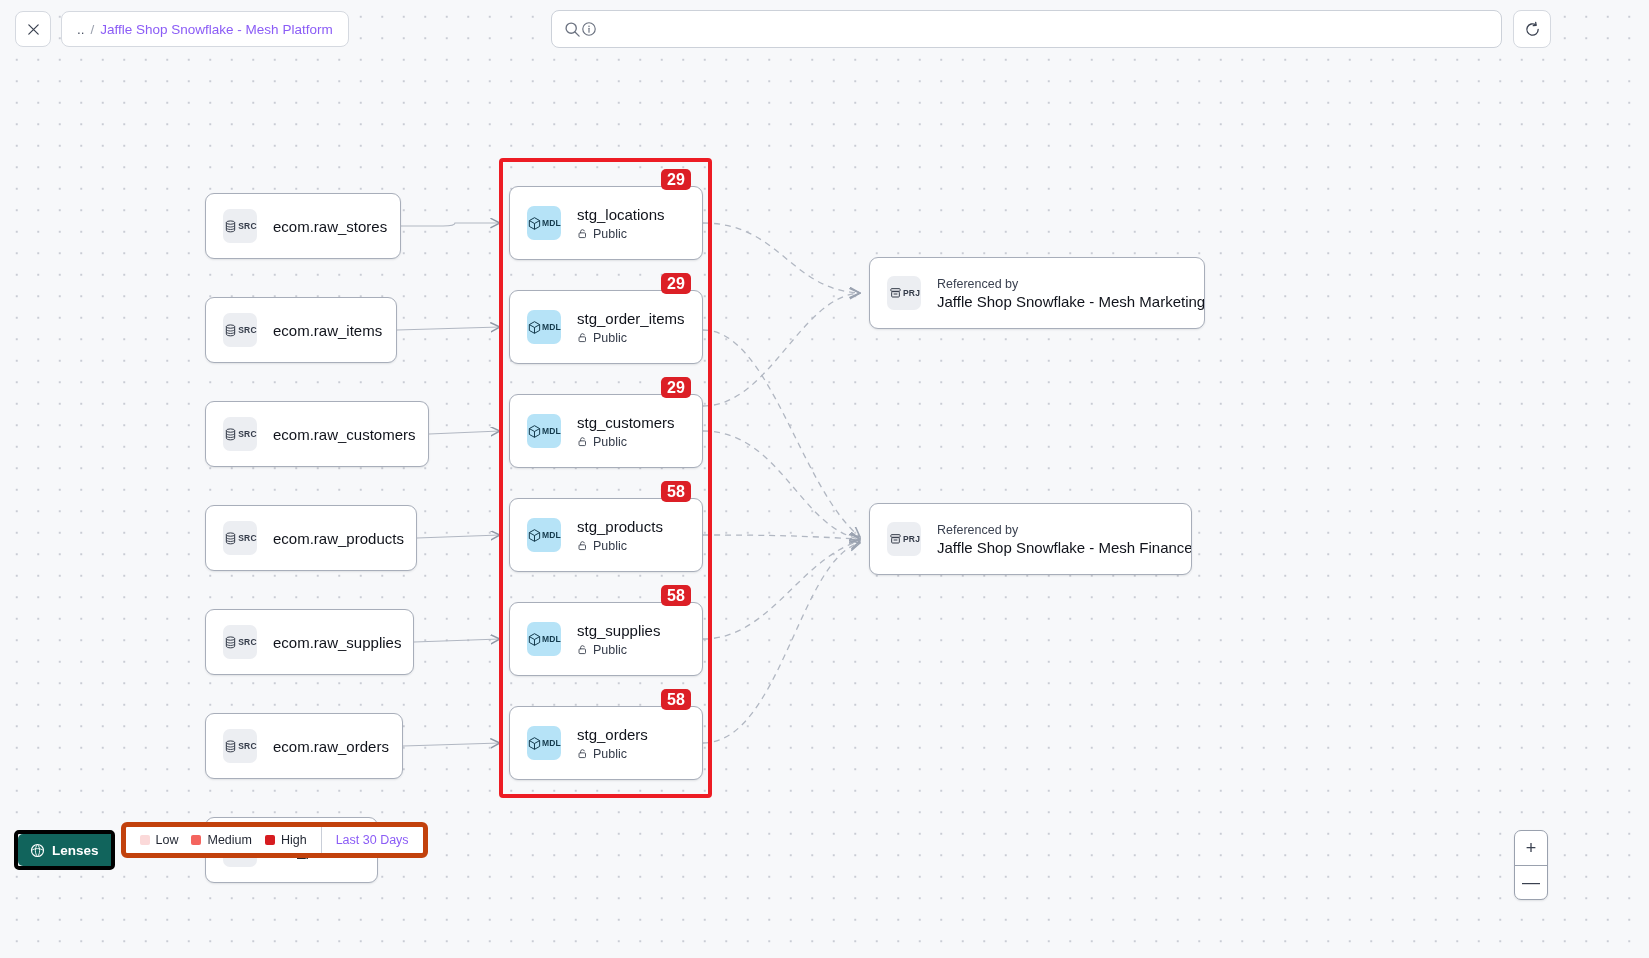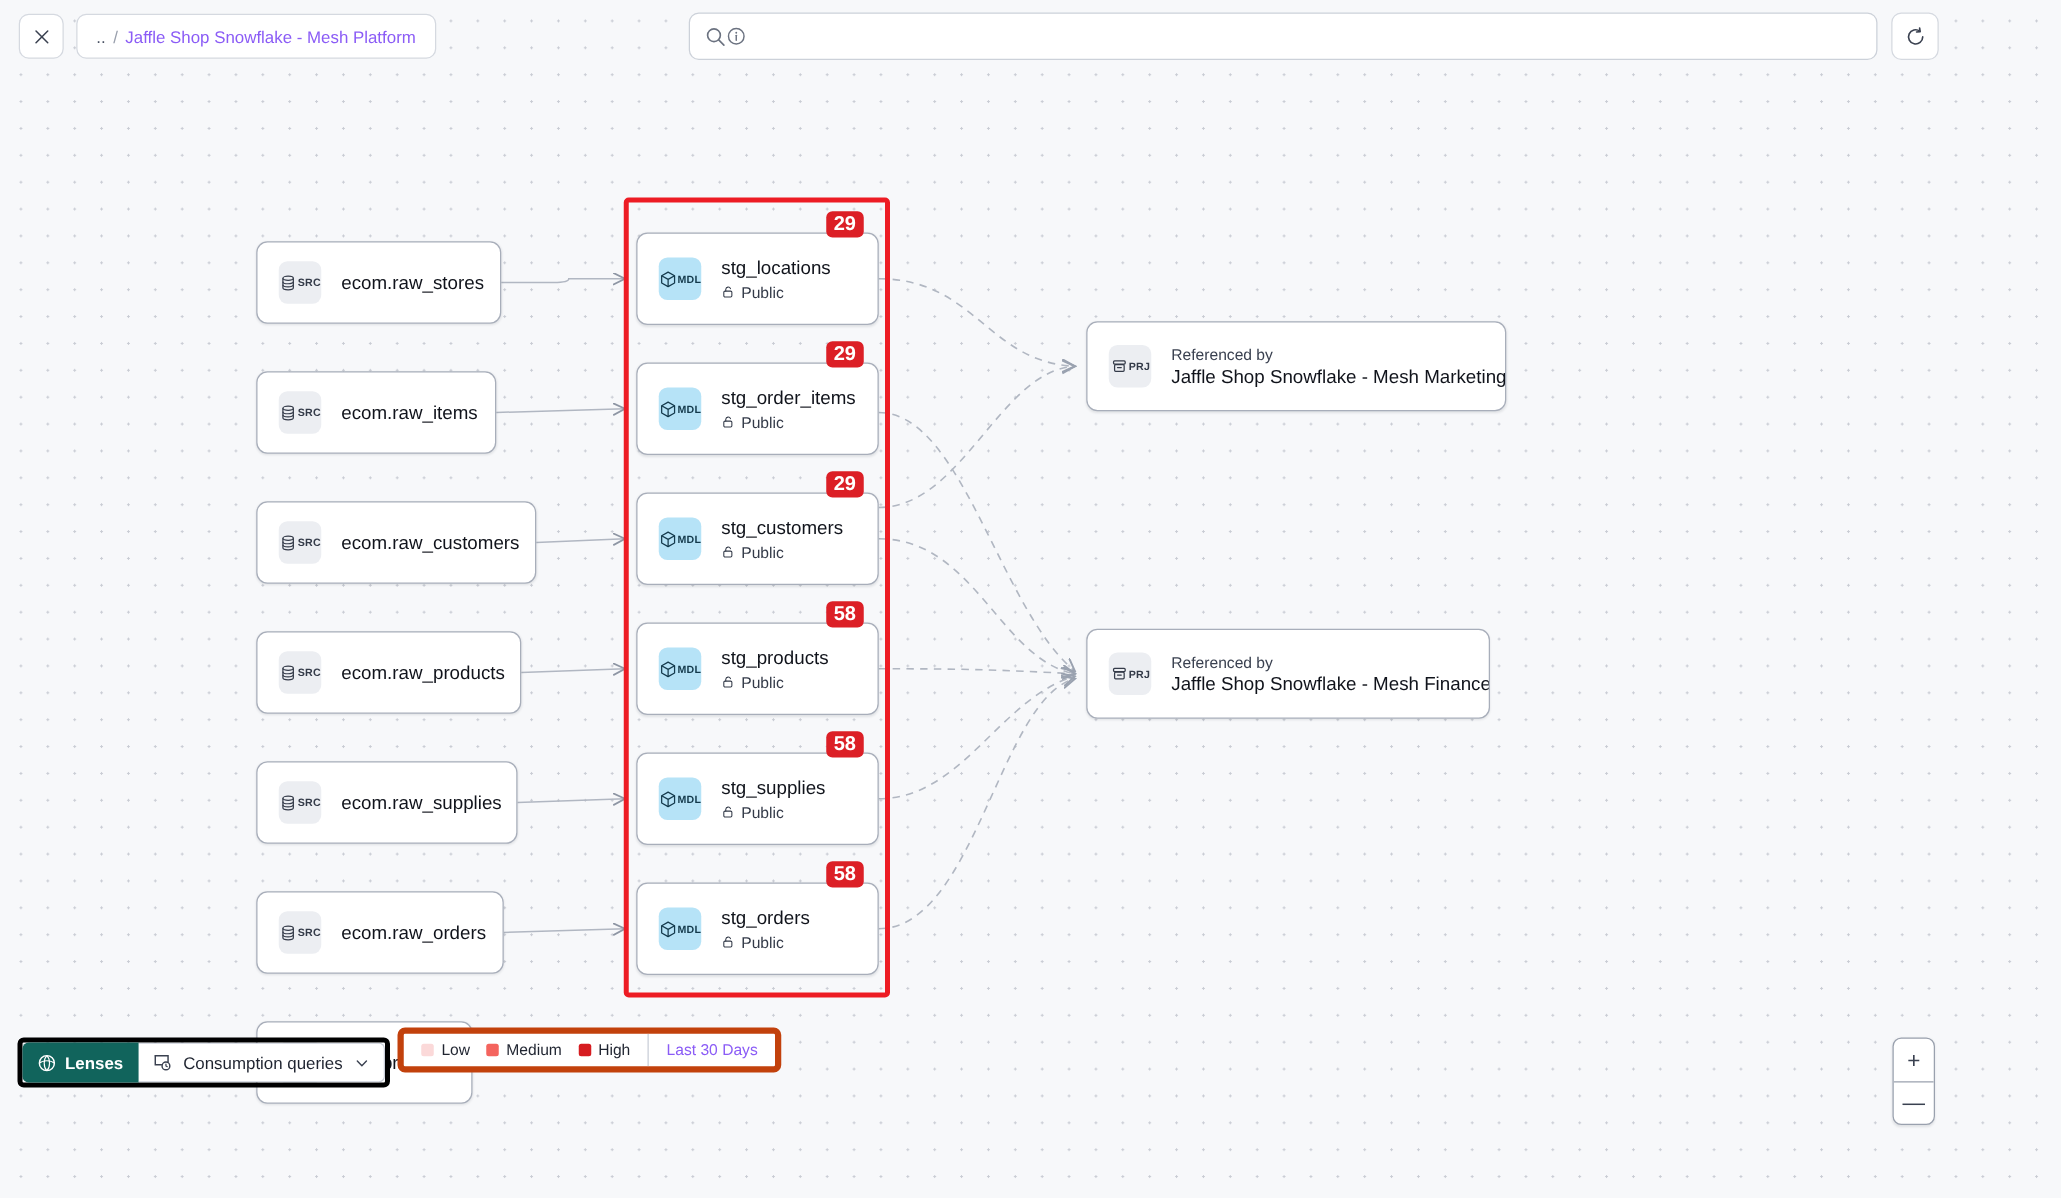--- a/index.html
+++ b/index.html
@@ -475,32 +475,20 @@
 
 <div class="bottombar">
   <div class="lens-highlight">
     <div class="lenses-btn">
       <svg width="15" height="15" viewBox="0 0 18 18">
         <circle cx="9" cy="9" r="7.2" stroke="#ffffff" stroke-width="1.4" fill="none"></circle>
         <path d="M9 1.8 C5.6 5 5.6 13 9 16.2 M9 1.8 C12.4 5 12.4 13 9 16.2 M2 9 C5 6 13 6 16 9" stroke="#ffffff" stroke-width="1.1" fill="none"></path>
       </svg>
       <span>Lenses</span>
     </div>
-    <div class="consum-btn">
-      <svg width="16" height="16" viewBox="0 0 18 18">
-        <path d="M2.5 3 H14 V8.5" stroke="#3a4150" stroke-width="1.3" fill="none" stroke-linecap="round"></path>
-        <path d="M2.5 3 V11 H8" stroke="#3a4150" stroke-width="1.3" fill="none" stroke-linecap="round"></path>
-        <circle cx="12.1" cy="12.1" r="3.5" stroke="#3a4150" stroke-width="1.3" fill="none"></circle>
-        <path d="M12.1 10.4 V12.1 L13.3 12.8" stroke="#3a4150" stroke-width="1.1" fill="none" stroke-linecap="round"></path>
-      </svg>
-      <span>Consumption queries</span>
-      <svg width="13" height="13" viewBox="0 0 16 16">
-        <path d="M3.5 6 L8 10.5 L12.5 6" stroke="#3a4150" stroke-width="1.4" fill="none" stroke-linecap="round" stroke-linejoin="round"></path>
-      </svg>
-    </div>
   </div>
 
   <div class="legend-box">
     <div class="legend-items" id="legend-items">
         <div class="legend-item">
           <span class="sw" style="background:#fbd9d9"></span>
           <span>Low</span>
         </div>
         <div class="legend-item">
           <span class="sw" style="background:#f4645e"></span>

